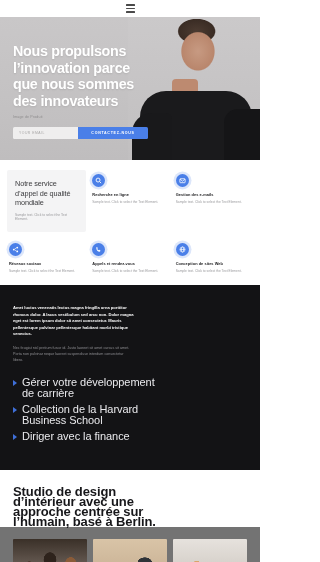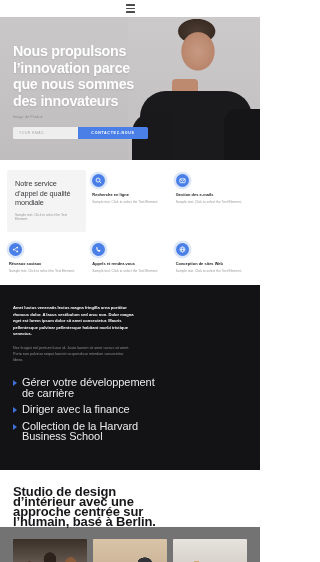--- a/index.html
+++ b/index.html
@@ -253,25 +253,25 @@
   <section class="dark">
     <p class="dark-p1">Amet luctus venenatis lectus magna fringilla urna porttitor rhoncus dolor. A lacus vestibulum sed arcu non. Dolor magna eget est lorem ipsum dolor sit amet consectetur. Mauris pellentesque pulvinar pellentesque habitant morbi tristique senectus.</p>
     <p class="dark-p2">Nec feugiat nisl pretium fusce id. Justo laoreet sit amet cursus sit amet. Porta non pulvinar neque laoreet suspendisse interdum consectetur libero.</p>
     <ul class="dark-list">
       <li>
         <span class="tri"></span>
         <span>Gérer votre développement de carrière</span>
       </li>
       <li>
         <span class="tri"></span>
-        <span>Diriger avec la finance</span>
+        <span>Collection de la Harvard Business School</span>
       </li>
       <li>
         <span class="tri"></span>
-        <span>Collection de la Harvard Business School</span>
+        <span>Diriger avec la finance</span>
       </li>
     </ul>
   </section>
 
   <section class="studio">
     <h2 class="studio-title">Studio de design d’intérieur avec une approche centrée sur l’humain, basé à Berlin.</h2>
   </section>
   <div class="gallery">
     <div class="gal g1"></div>
     <div class="gal g2"></div>

